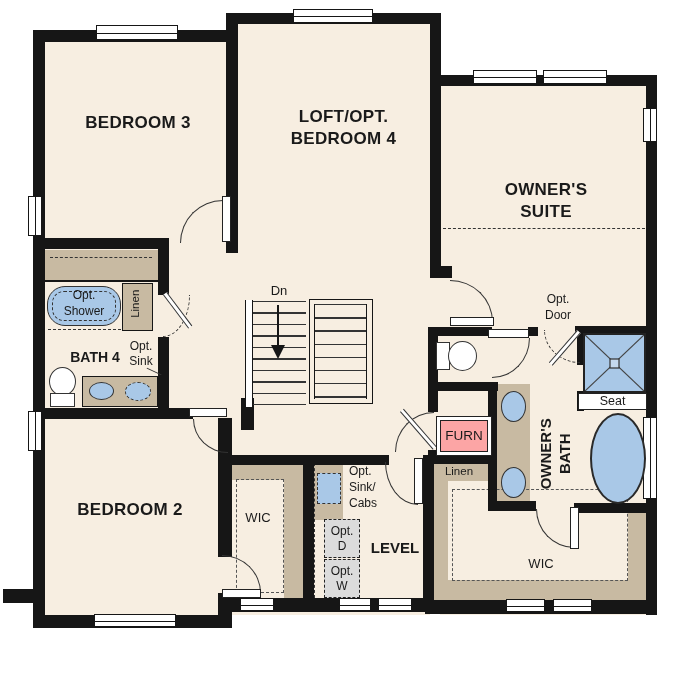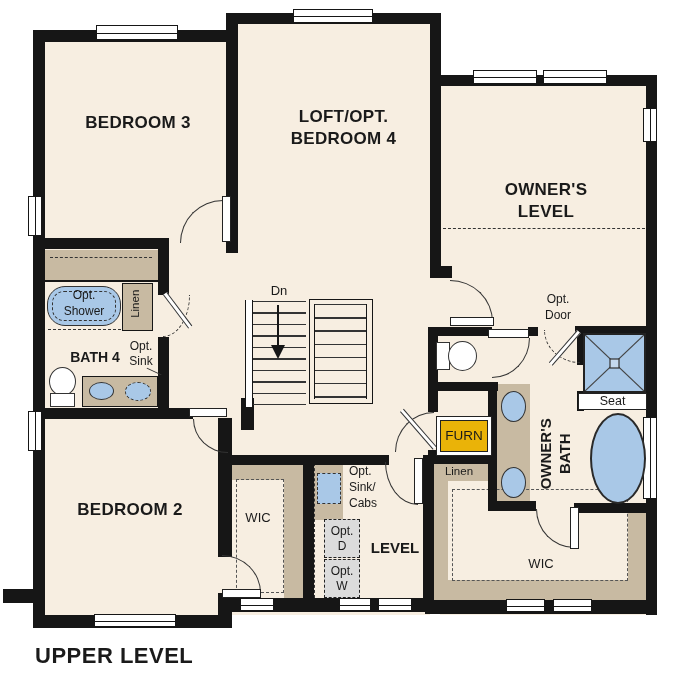--- a/index.html
+++ b/index.html
@@ -170,54 +170,53 @@
 
   <div class="rail-v" style="left:245px;top:300px;width:8px;height:107px;"></div>
   <div class="treads" style="left:253px;top:301px;width:53px;height:104px;"></div>
   <div style="position:absolute;left:277px;top:305px;width:2px;height:42px;background:#161616;"></div>
   <div style="position:absolute;left:271px;top:345px;width:0;height:0;border-left:7px solid transparent;border-right:7px solid transparent;border-top:14px solid #161616;"></div>
   <div class="box" style="left:309px;top:299px;width:64px;height:105px;">
     <div style="position:absolute;left:4px;top:4px;width:53px;height:95px;border-left:1.4px solid #161616;border-right:1.4px solid #161616;box-sizing:border-box;background:repeating-linear-gradient(to bottom,#333 0,#333 1.3px,transparent 1.3px,transparent 13.2px);"></div>
   </div>
 
   <div style="position:absolute;left:436px;top:416px;width:56px;height:40px;background:#fff;border:1.3px solid #222;box-sizing:border-box;">
-    <div style="position:absolute;left:3px;top:3px;right:3px;bottom:3px;background:#eab308;border:1.3px solid #222;display:flex;align-items:center;justify-content:center;">
+    <div style="position:absolute;left:3px;top:3px;right:3px;bottom:3px;background:#fca5a5;border:1.3px solid #222;display:flex;align-items:center;justify-content:center;">
       <span class="lbl" style="position:static;font-size:13.5px;">FURN</span>
     </div>
   </div>
   <div style="position:absolute;left:324px;top:519px;width:36px;height:39px;background:#dcdcdc;border:1.3px dashed #222;box-sizing:border-box;display:flex;align-items:center;justify-content:center;">
     <span class="lbl" style="position:static;font-size:12px;line-height:1.25;">Opt.
 D</span>
   </div>
   <div style="position:absolute;left:324px;top:559px;width:36px;height:39px;background:#dcdcdc;border:1.3px dashed #222;box-sizing:border-box;display:flex;align-items:center;justify-content:center;">
     <span class="lbl" style="position:static;font-size:12px;line-height:1.25;">Opt.
 W</span>
   </div>
 
   <div style="position:absolute;left:146px;top:371px;width:16px;height:1.4px;background:#333;transform:rotate(25deg);"></div>
 
   <div class="lbl room" style="left:48px;top:112px;width:180px;">BEDROOM 3</div>
   <div class="lbl room" style="left:256px;top:106px;width:175px;">LOFT/OPT.
 BEDROOM 4</div>
   <div class="lbl room" style="left:460px;top:179px;width:172px;">OWNER'S
-LEVEL</div>
+SUITE</div>
   <div class="lbl room" style="left:40px;top:499px;width:180px;">BEDROOM 2</div>
   <div class="lbl" style="left:57px;top:349px;width:76px;font-weight:bold;font-size:14px;">BATH 4</div>
   <div class="lbl" style="left:496px;top:435px;width:120px;font-weight:bold;font-size:15px;line-height:1.25;transform:rotate(-90deg);">OWNER'S
 BATH</div>
   <div class="lbl" style="left:362px;top:539px;width:66px;font-weight:bold;font-size:15px;">LEVEL</div>
   <div class="lbl" style="left:226px;top:510px;width:64px;font-size:13px;">WIC</div>
   <div class="lbl" style="left:509px;top:556px;width:64px;font-size:13px;">WIC</div>
   <div class="lbl" style="left:263px;top:283px;width:32px;font-size:13px;">Dn</div>
   <div class="lbl small" style="left:49px;top:288px;width:70px;line-height:1.3;">Opt.
 Shower</div>
   <div class="lbl" style="left:110px;top:297px;width:52px;font-size:11.5px;transform:rotate(-90deg);">Linen</div>
   <div class="lbl" style="left:428px;top:465px;width:62px;font-size:11.5px;">Linen</div>
   <div class="lbl small" style="left:118px;top:339px;width:46px;line-height:1.25;">Opt.
 Sink</div>
   <div class="lbl small" style="left:533px;top:292px;width:50px;line-height:1.3;">Opt.
 Door</div>
   <div class="lbl small" style="left:349px;top:463px;width:62px;text-align:left;line-height:1.35;">Opt.
 Sink/
 Cabs</div>
-  <div class="lbl" style="left:35px;top:643px;width:260px;text-align:left;font-weight:bold;font-size:22px;letter-spacing:.5px;">UPPER LEVEL</div>
 
 </div>
 
 </body></html>

